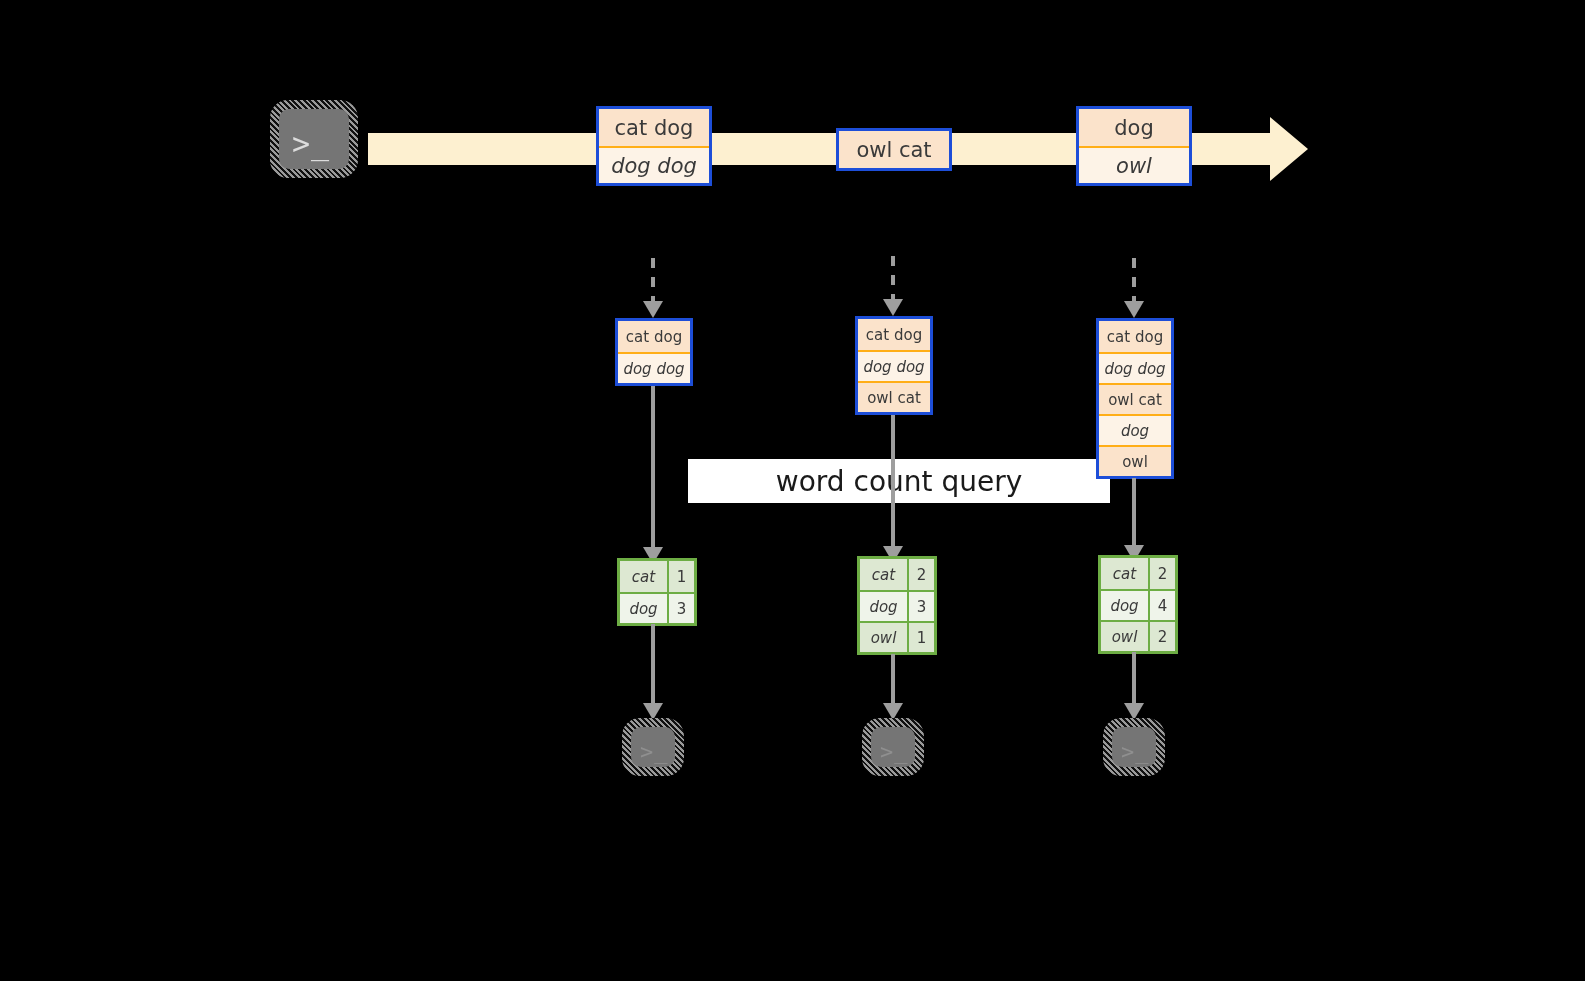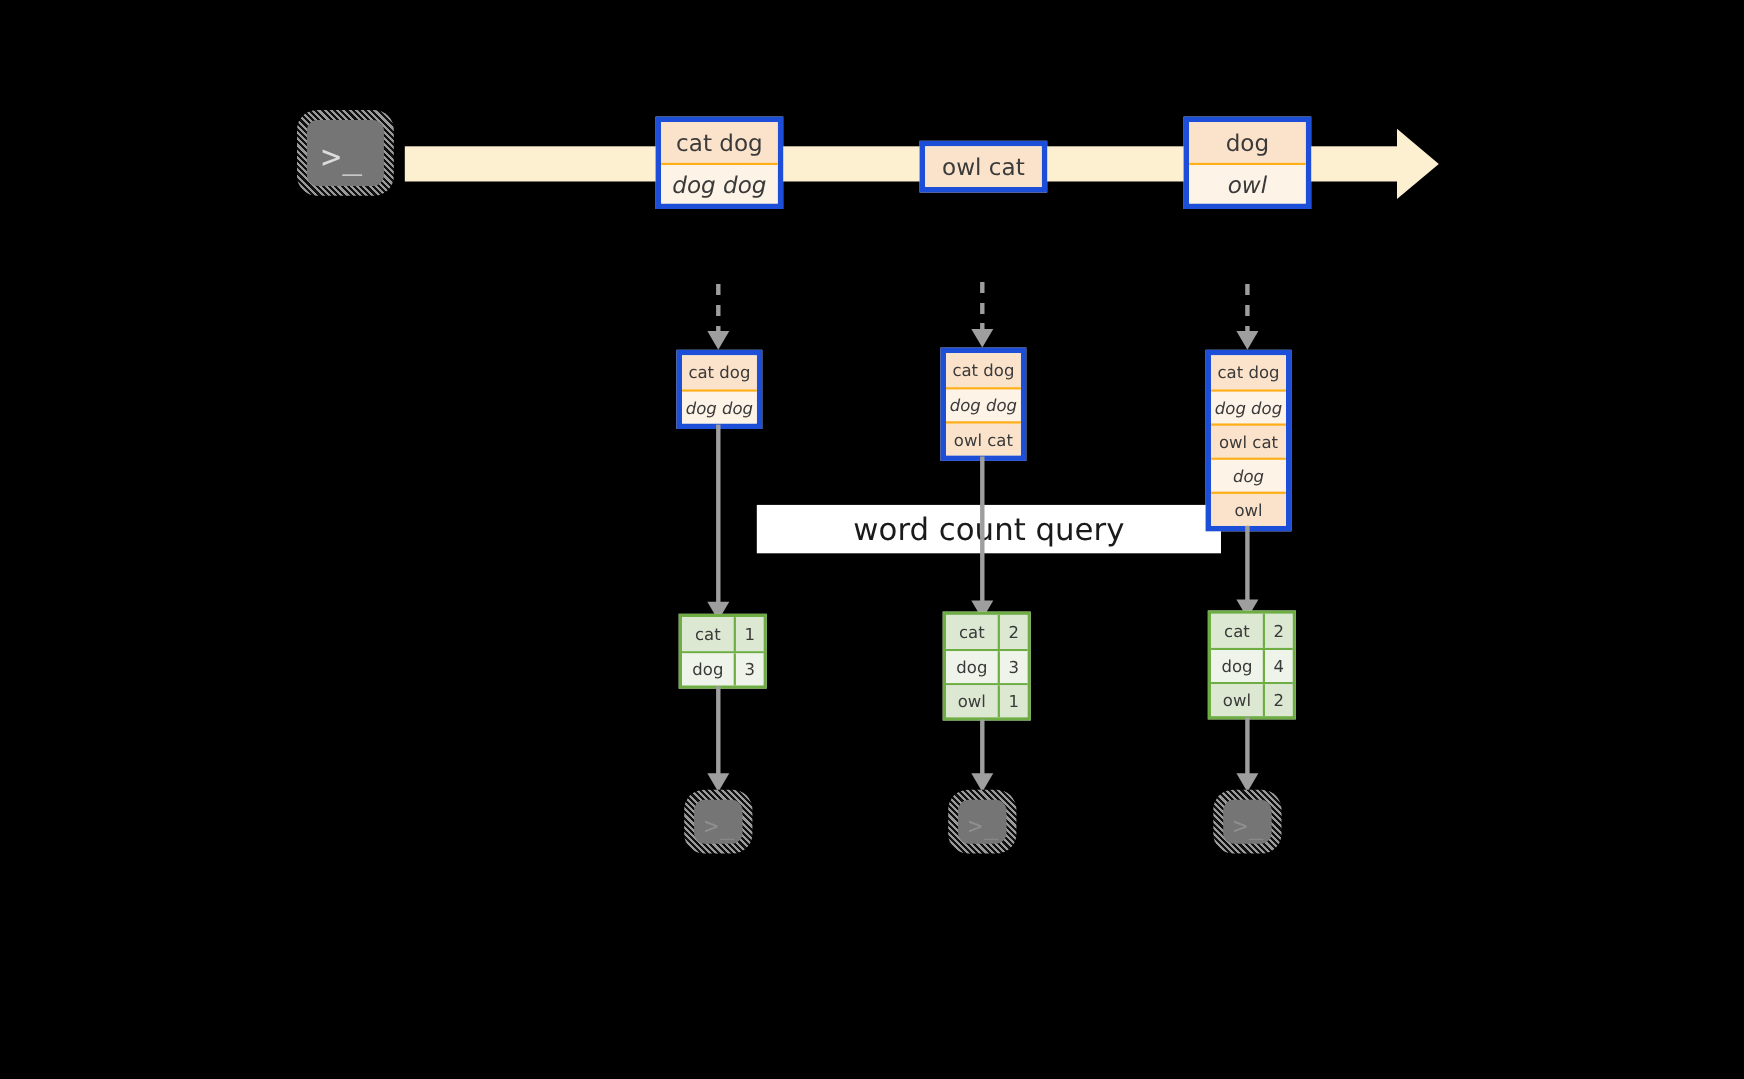--- a/index.html
+++ b/index.html
@@ -68,21 +68,21 @@
     width: 0; height: 0;
     border-top: 32px solid transparent;
     border-bottom: 32px solid transparent;
     border-left: 38px solid #FDF0D0;
   }
 
   
   .rec {
     position: absolute;
     box-sizing: border-box;
-    border: 5px solid #1d4ed8;
+    border: 3px solid #1d4ed8;
     background: #FDF3E7;
   }
   .rec .cell {
     box-sizing: border-box;
     display: flex;
     align-items: center;
     justify-content: center;
     color: #3a3a3a;
     white-space: nowrap;
     overflow: hidden;
@@ -112,21 +112,21 @@
   .res .row .k,
   .res .row .v {
     box-sizing: border-box;
     display: flex;
     align-items: center;
     justify-content: center;
     font-size: 15px;
     color: #3a3a3a;
     white-space: nowrap;
   }
-  .res .row .k { width: 47px; }
+  .res .row .k { width: 47px; font-style: italic; }
   .res .row .v { width: 27px; border-left: 2px solid #6DAD44; }
   .res .row.shade-a .k, .res .row.shade-a .v { background: #DDE8D2; }
   .res .row.shade-b .k, .res .row.shade-b .v { background: #EFF4EA; }
 
   
   .conn { position: absolute; }
   .conn .line {
     position: absolute;
     left: 0; top: 0;
     width: 4px;

